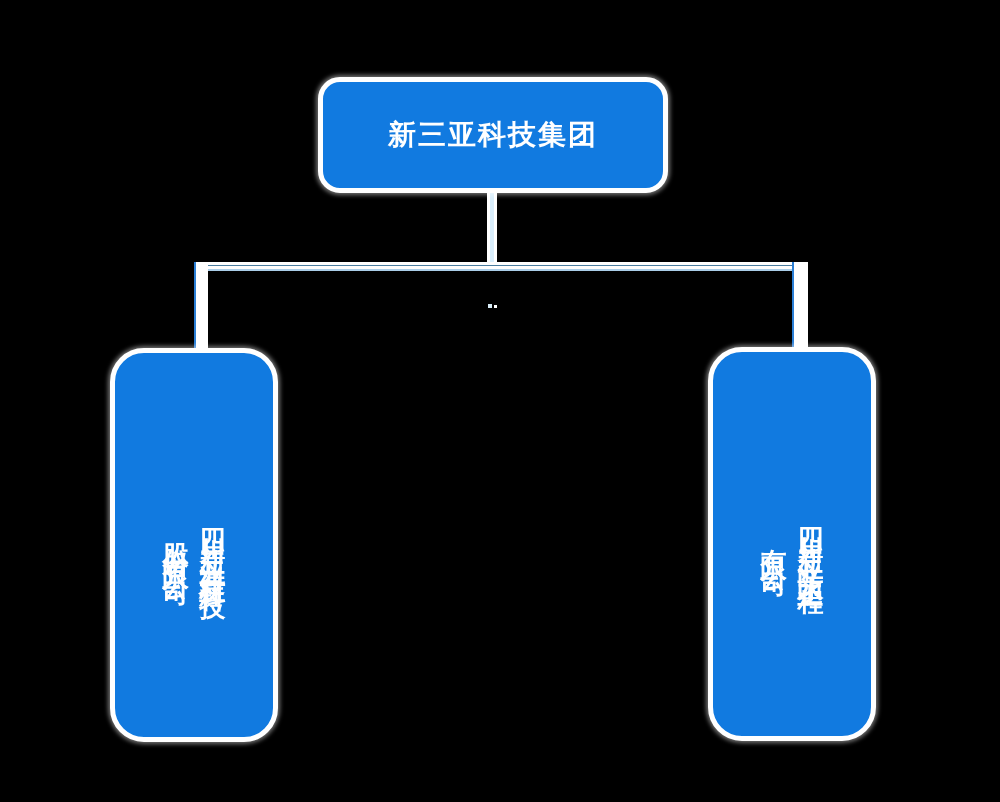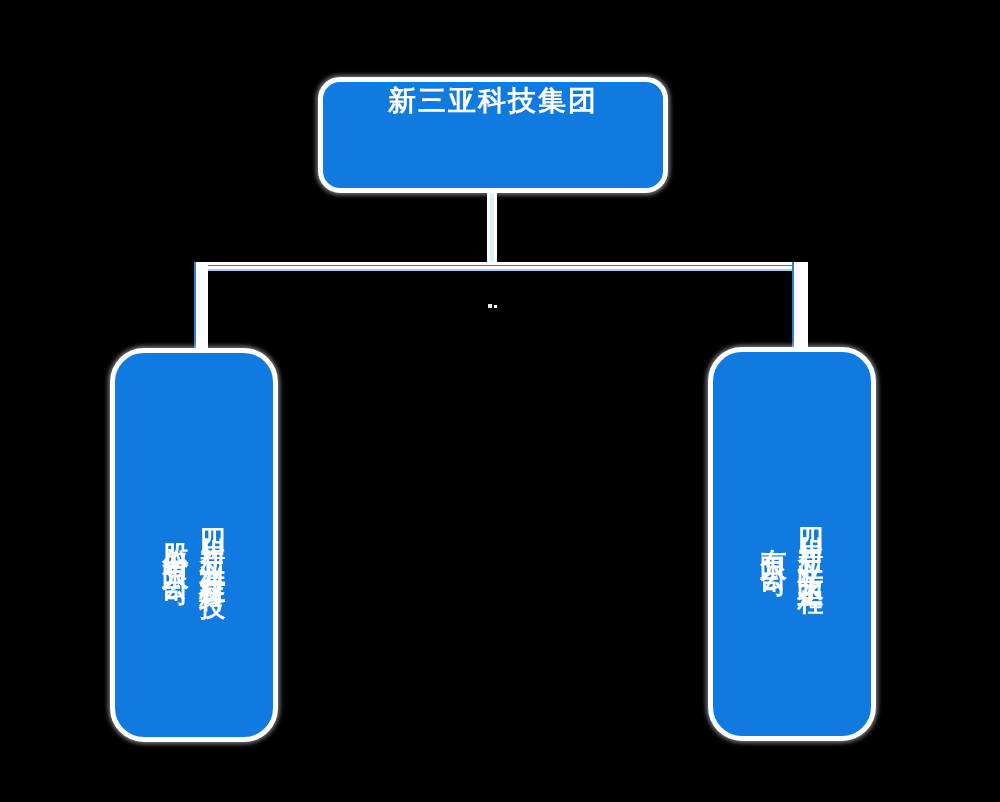--- a/index.html
+++ b/index.html
@@ -18,21 +18,21 @@
     background:var(--node_fill, #117ae0);
     border:5px solid var(--node_border, #ffffff);
     box-shadow:0 0 4px 2px rgba(255,255,255,0.45);
     z-index:2;
     color:var(--node_text, #ffffff);
   }
 
   .root {
     left:318px; top:77px; width:350px; height:116px;
     border-radius:22px;
-    display:flex; align-items:flex-start; justify-content:center;
+    display:flex; align-items:center; justify-content:center;
   }
   .root-label {
     font-size:28px; font-weight:bold; letter-spacing:2px;
     white-space:nowrap;
   }
 
   .child {
     width:168px; height:394px;
     border-radius:34px;
     display:flex; justify-content:center;

